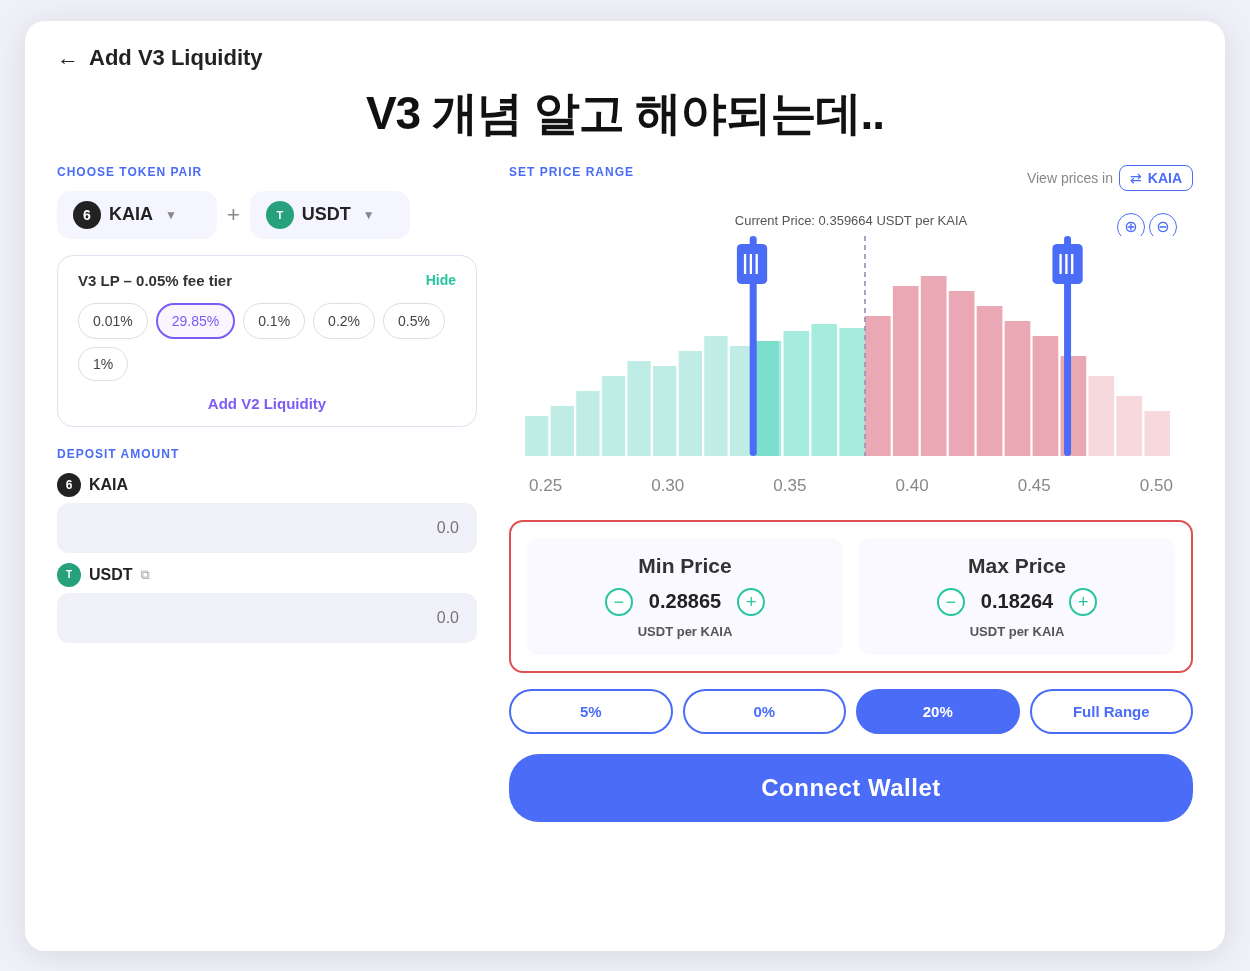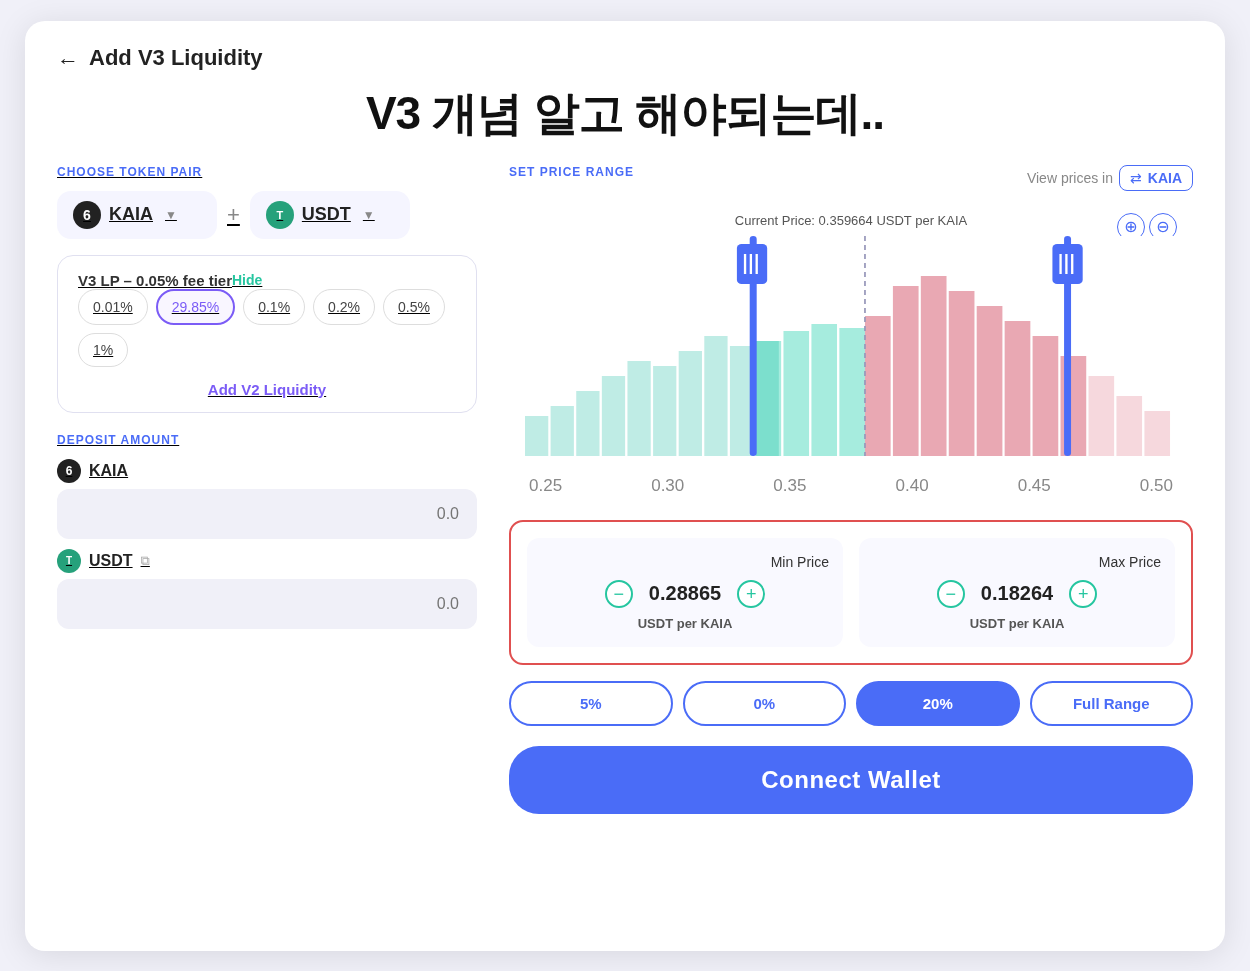--- a/index.html
+++ b/index.html
@@ -87,21 +87,20 @@
     }
     
     .main-layout {
       display: flex;
       gap: 32px;
     }
     
     .left-panel {
       width: 420px;
       flex-shrink: 0;
-      text-decoration: underline;
     }
     .section-label {
       font-size: 12px;
       font-weight: 700;
       color: #4a6cf7;
       letter-spacing: 1px;
       margin-bottom: 12px;
     }
     
     .token-pair {
@@ -158,21 +157,23 @@
     
     .fee-tier-box {
       background: #fff;
       border: 1.5px solid #e0e0f0;
       border-radius: 16px;
       padding: 16px 20px 14px;
       margin-bottom: 16px;
     }
     .fee-tier-header {
       display: flex;
-      align-items: center;
+      justify-content: space-between;
+      align-items: center;
+      margin-bottom: 14px;
     }
     .fee-tier-title {
       font-size: 15px;
       font-weight: 600;
       color: #333;
     }
     .hide-btn {
       font-size: 14px;
       color: #26c6a0;
       cursor: pointer;
@@ -332,25 +333,24 @@
       background: #fff;
     }
     .price-box {
       flex: 1;
       background: #f9f9ff;
       border-radius: 12px;
       padding: 16px 14px;
       text-align: center;
     }
     .price-box-title {
-      font-size: 14px;
-      font-weight: 400;
+      font-size: 21px;
+      font-weight: 700;
       color: #333;
       margin-bottom: 10px;
-      text-align: right;
     }
     .price-box-controls {
       display: flex;
       align-items: center;
       justify-content: center;
       gap: 16px;
       margin-bottom: 8px;
     }
     .price-adj-btn {
       width: 28px;

